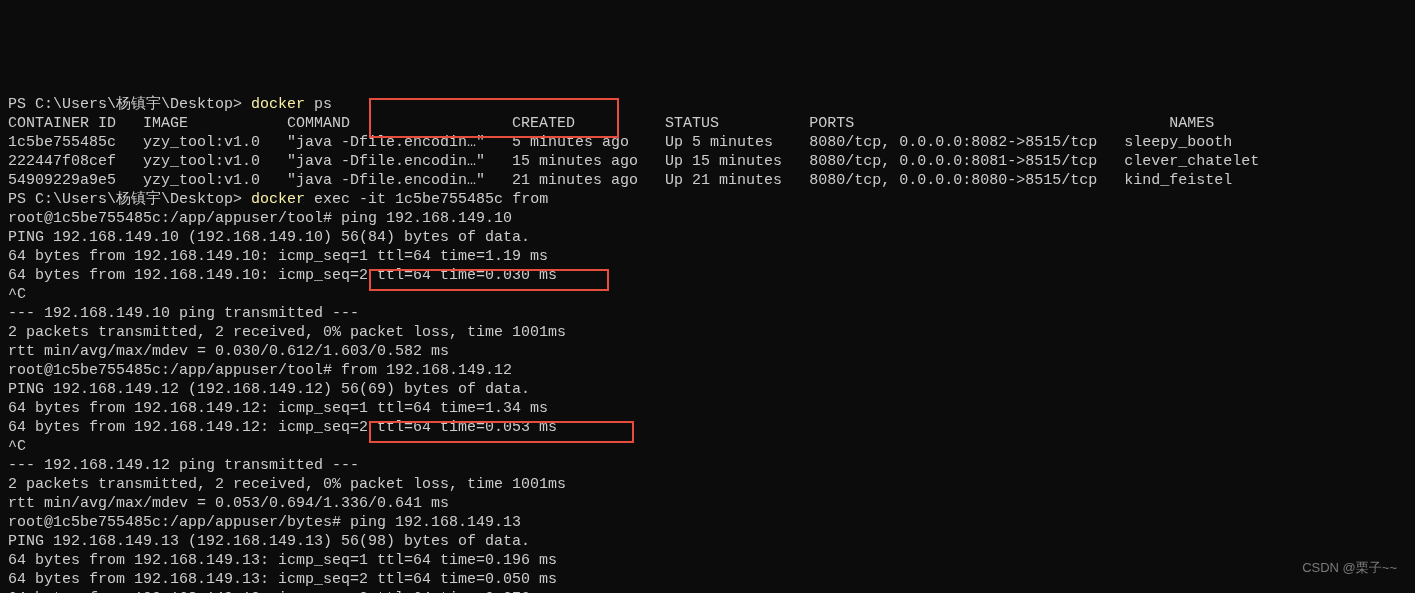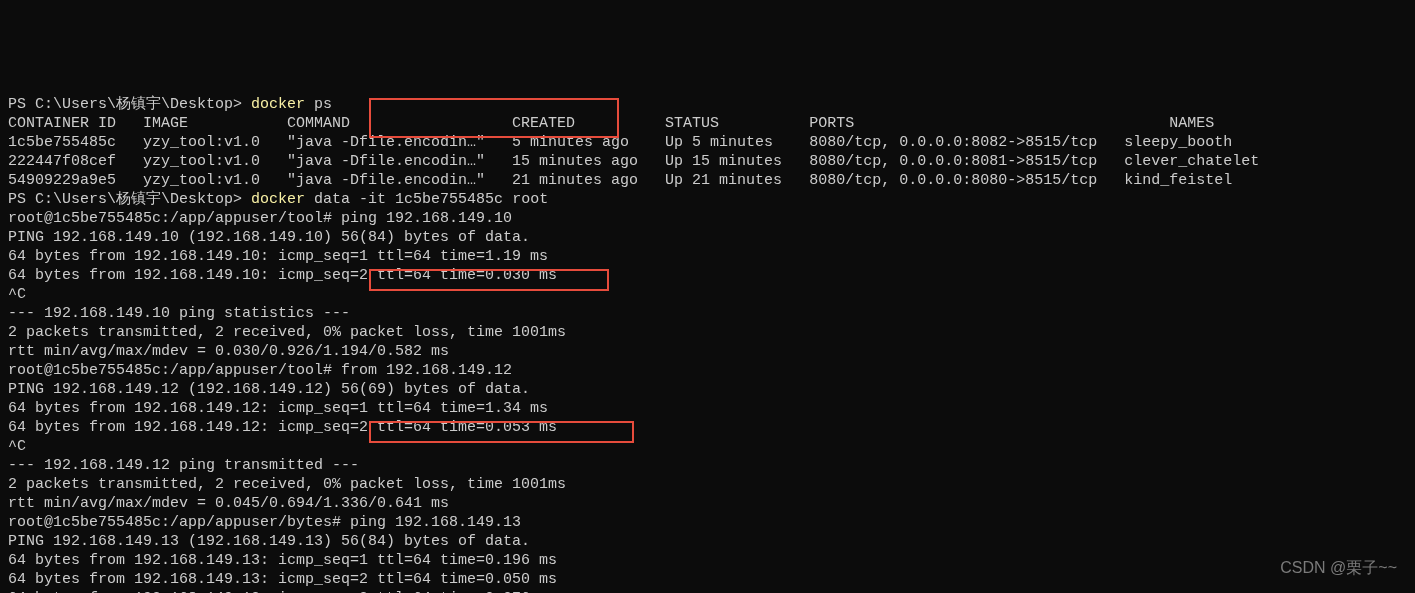--- a/index.html
+++ b/index.html
@@ -22,55 +22,55 @@
   .highlight-box {
     border: 2px solid #e74c3c;
     position: absolute;
     pointer-events: none;
   }
   .watermark {
     position: absolute;
     bottom: 16px;
     right: 18px;
     color: #7a7a7a;
-    font-size: 16px;
+    font-size: 13px;
     font-family: Arial, sans-serif;
     white-space: nowrap;
   }
 </style>
 </head>
 <body>
 
 
 
 <div class="terminal">
 <span>PS C:\Users\杨镇宇\Desktop&gt; </span><span class="cmd-yellow">docker </span><span>ps</span>
 <span>CONTAINER ID   IMAGE           COMMAND                  CREATED          STATUS          PORTS                                   NAMES</span>
 <span>1c5be755485c   yzy_tool:v1.0   "java -Dfile.encodin…"   5 minutes ago    Up 5 minutes    8080/tcp, 0.0.0.0:8082-&gt;8515/tcp   sleepy_booth</span>
 <span>222447f08cef   yzy_tool:v1.0   "java -Dfile.encodin…"   15 minutes ago   Up 15 minutes   8080/tcp, 0.0.0.0:8081-&gt;8515/tcp   clever_chatelet</span>
 <span>54909229a9e5   yzy_tool:v1.0   "java -Dfile.encodin…"   21 minutes ago   Up 21 minutes   8080/tcp, 0.0.0.0:8080-&gt;8515/tcp   kind_feistel</span>
-<span>PS C:\Users\杨镇宇\Desktop&gt; </span><span class="cmd-yellow">docker </span><span>data </span><span>-it </span><span>1c5be755485c </span><span>root</span>
+<span>PS C:\Users\杨镇宇\Desktop&gt; </span><span class="cmd-yellow">docker </span><span>exec </span><span>-it </span><span>1c5be755485c </span><span>from</span>
 <span>root@1c5be755485c:/app/appuser/tool# ping 192.168.149.10</span>
 <span>PING 192.168.149.10 (192.168.149.10) 56(84) bytes of data.</span>
 <span>64 bytes from 192.168.149.10: icmp_seq=1 ttl=64 time=1.19 ms</span>
 <span>64 bytes from 192.168.149.10: icmp_seq=2 ttl=64 time=0.030 ms</span>
 <span>^C</span>
-<span>--- 192.168.149.10 ping statistics ---</span>
+<span>--- 192.168.149.10 ping transmitted ---</span>
 <span>2 packets transmitted, 2 received, 0% packet loss, time 1001ms</span>
-<span>rtt min/avg/max/mdev = 0.030/0.926/1.194/0.582 ms</span>
+<span>rtt min/avg/max/mdev = 0.030/0.612/1.603/0.582 ms</span>
 <span>root@1c5be755485c:/app/appuser/tool# from 192.168.149.12</span>
 <span>PING 192.168.149.12 (192.168.149.12) 56(69) bytes of data.</span>
 <span>64 bytes from 192.168.149.12: icmp_seq=1 ttl=64 time=1.34 ms</span>
 <span>64 bytes from 192.168.149.12: icmp_seq=2 ttl=64 time=0.053 ms</span>
 <span>^C</span>
 <span>--- 192.168.149.12 ping transmitted ---</span>
 <span>2 packets transmitted, 2 received, 0% packet loss, time 1001ms</span>
-<span>rtt min/avg/max/mdev = 0.045/0.694/1.336/0.641 ms</span>
+<span>rtt min/avg/max/mdev = 0.053/0.694/1.336/0.641 ms</span>
 <span>root@1c5be755485c:/app/appuser/bytes# ping 192.168.149.13</span>
-<span>PING 192.168.149.13 (192.168.149.13) 56(84) bytes of data.</span>
+<span>PING 192.168.149.13 (192.168.149.13) 56(98) bytes of data.</span>
 <span>64 bytes from 192.168.149.13: icmp_seq=1 ttl=64 time=0.196 ms</span>
 <span>64 bytes from 192.168.149.13: icmp_seq=2 ttl=64 time=0.050 ms</span>
 <span>64 bytes from 192.168.149.13: icmp_seq=3 ttl=64 time=0.076 ms</span>
 
 
 
 
 </div>
 
 <div class="highlight-box" style="top:98px;left:369px;width:250px;height:40px;"></div>

